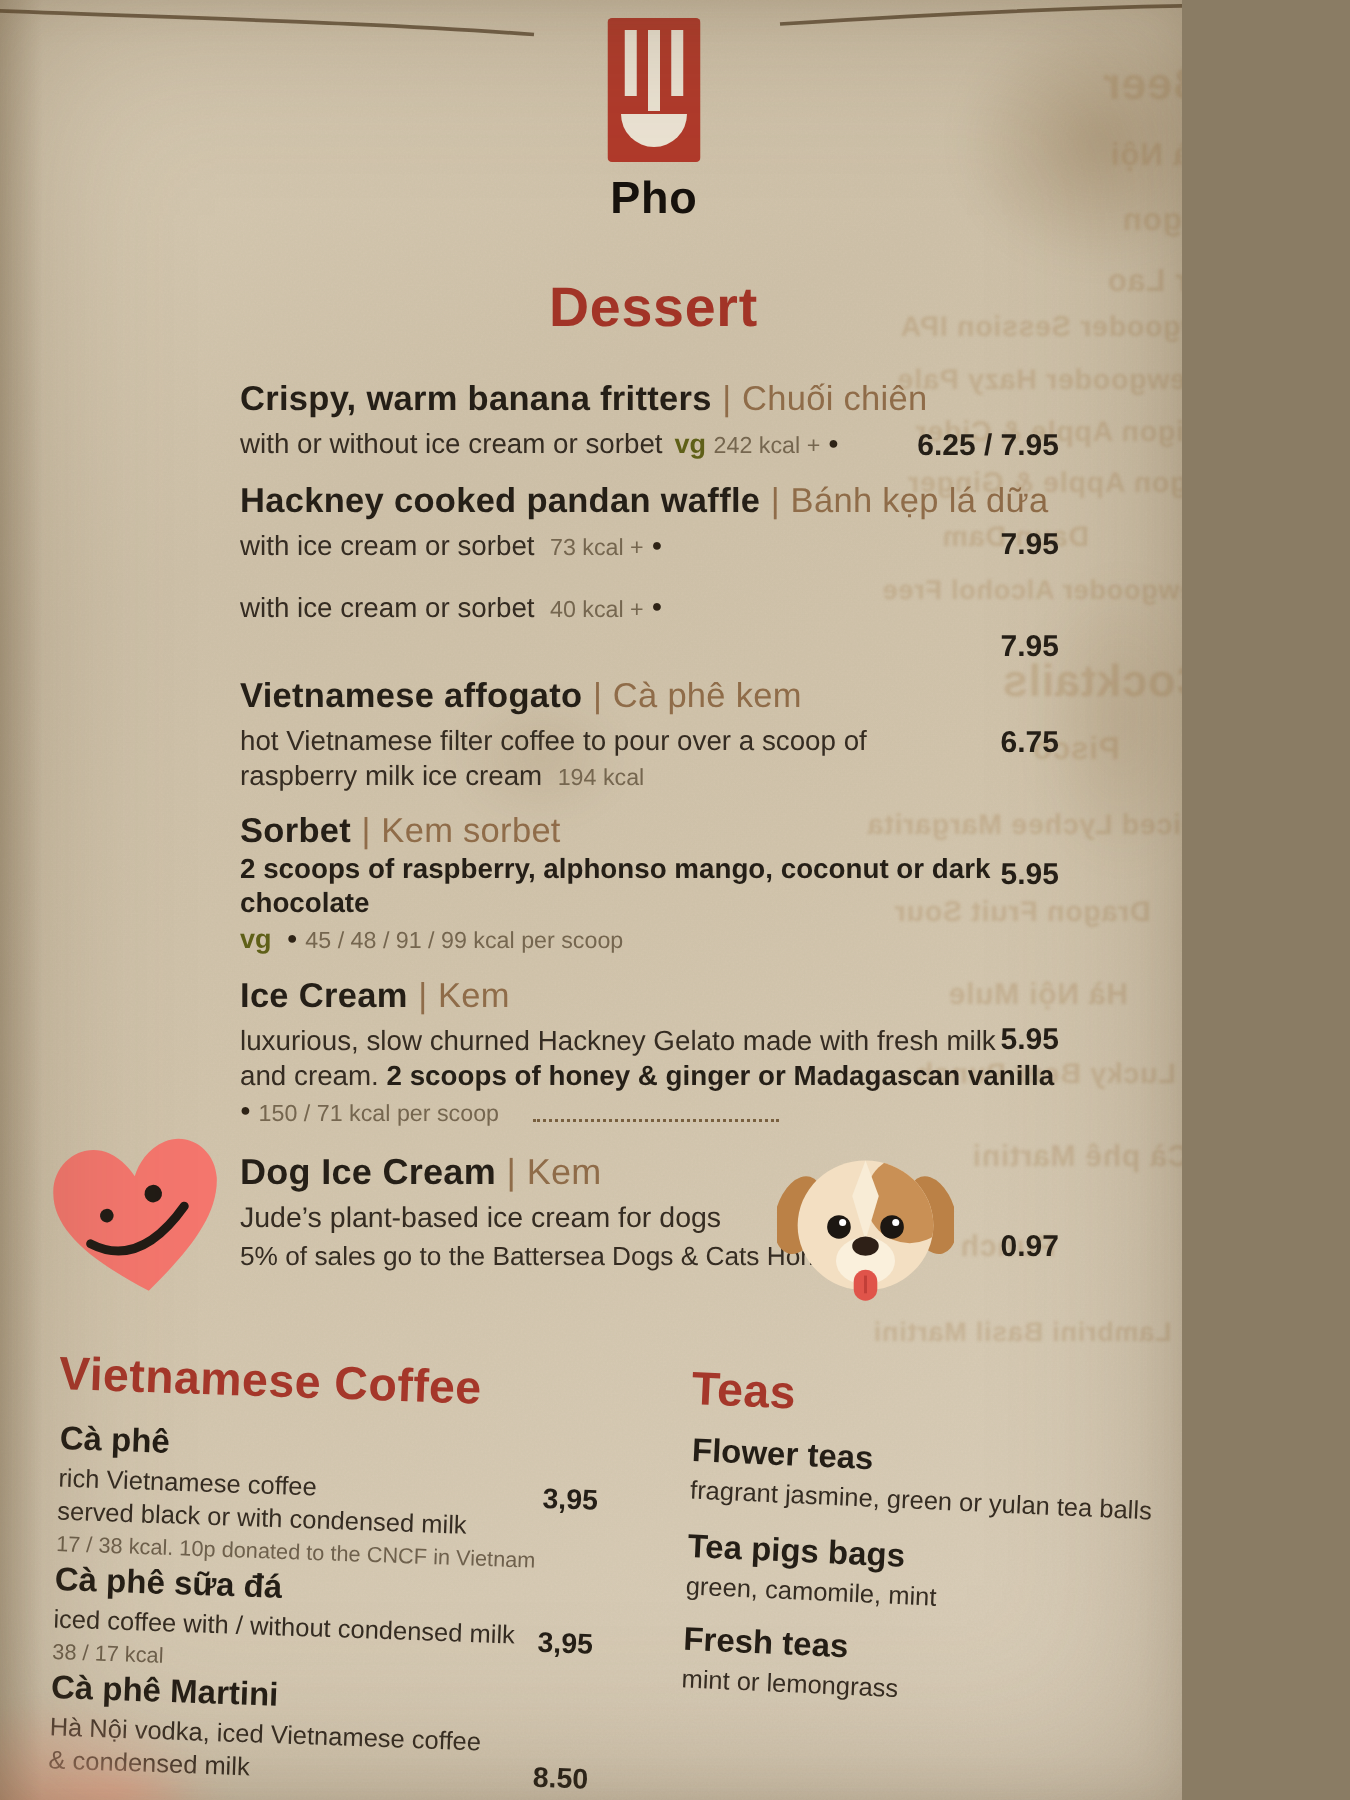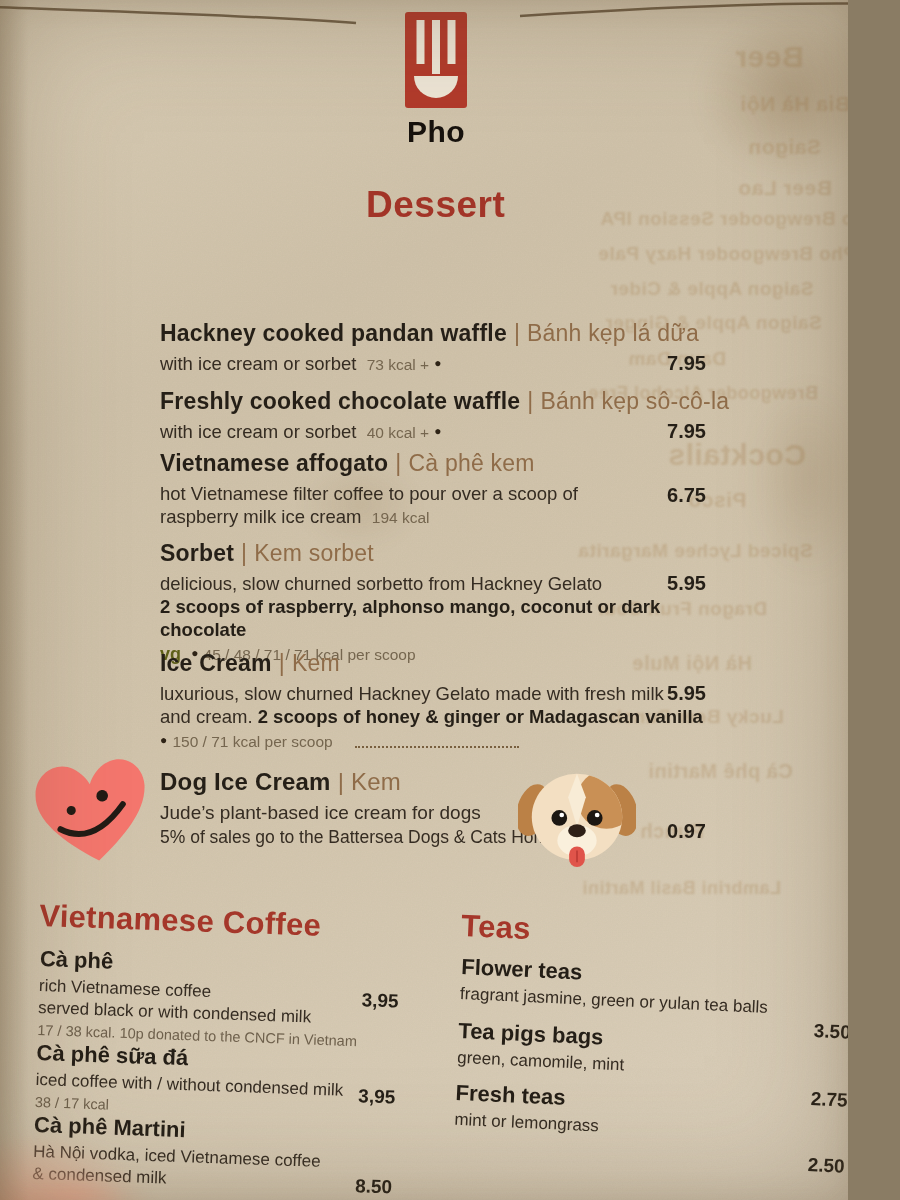--- a/index.html
+++ b/index.html
@@ -1,17 +1,17 @@
 <!DOCTYPE html>
 <html><head>
 <meta charset="utf-8">
 <style>
   html,body{margin:0;padding:0;background:#8a7c64;}
   .photo{
-    position:relative;width:848px;height:1200px;overflow:hidden;
+    position:relative;width:788px;height:1200px;overflow:hidden;
     font-family:"Liberation Sans",sans-serif;color:#241e16;
     background:linear-gradient(155deg,#d8ccb5 0%,#cfc2aa 28%,#d2c5ad 52%,#d7cbb5 78%,#dbd0bc 100%);
   }
   .noise{position:absolute;inset:0;opacity:.45;mix-blend-mode:multiply;pointer-events:none;}
   .vignette{position:absolute;inset:0;box-shadow:inset 0 0 120px rgba(95,75,45,.35), inset 0 0 30px rgba(95,75,45,.15);pointer-events:none;z-index:9;}
   .edgeL{position:absolute;left:0;top:0;width:28px;height:100%;background:linear-gradient(90deg,rgba(90,70,40,.22),rgba(90,70,40,0));z-index:8;}
   .stain1{position:absolute;right:-40px;top:10px;width:190px;height:170px;background:radial-gradient(closest-side,rgba(115,85,45,.30),rgba(115,85,45,0));filter:blur(9px);}
   .stain2{position:absolute;right:-20px;top:380px;width:120px;height:200px;background:radial-gradient(closest-side,rgba(115,85,45,.16),rgba(115,85,45,0));filter:blur(10px);}
   .stain3{position:absolute;left:300px;top:460px;width:120px;height:90px;background:radial-gradient(closest-side,rgba(120,90,50,.12),rgba(120,90,50,0));filter:blur(7px);}
 
@@ -106,45 +106,48 @@
       <rect x="11.5" y="8" width="8" height="44" fill="#ece4d4"></rect>
       <rect x="27" y="8" width="8" height="54" fill="#ece4d4"></rect>
       <rect x="42.5" y="8" width="8" height="44" fill="#ece4d4"></rect>
       <path d="M9,64 A22,22 0 0,0 53,64 Z" fill="#ece4d4"></path>
     </svg>
     <div class="logo-word">Pho</div>
   </div>
 
   <div class="title">Dessert</div>
 
+  <div class="d-item" style="top:252px">
+    <div class="iname"><span>Crispy, warm banana fritters</span><span class="sep">|</span><span class="viet">Chuối chiên</span></div>
+    <div class="idesc"><span>with or without ice cream or sorbet</span><span class="vg">vg</span><span class="kcal">242 kcal +</span> <span class="bullet">●</span></div>
+    <div class="price" style="top:34px">6.25 / 7.95</div>
+  </div>
 
   <div class="d-item" style="top:320px">
     <div class="iname"><span>Hackney cooked pandan waffle</span><span class="sep">|</span><span class="viet">Bánh kẹp lá dữa</span></div>
     <div class="idesc"><span>with ice cream or sorbet</span>&nbsp; <span class="kcal">73 kcal +</span> <span class="bullet">●</span></div>
     <div class="price" style="top:32px">7.95</div>
   </div>
 
   <div class="d-item" style="top:388px">
-    <div class="iname"><span>Freshly cooked chocolate waffle</span><span class="sep">|</span><span class="viet">Bánh kẹp sô-cô-la</span></div>
     <div class="idesc"><span>with ice cream or sorbet</span>&nbsp; <span class="kcal">40 kcal +</span> <span class="bullet">●</span></div>
     <div class="price" style="top:32px">7.95</div>
   </div>
 
   <div class="d-item" style="top:450px">
     <div class="iname"><span>Vietnamese affogato</span><span class="sep">|</span><span class="viet">Cà phê kem</span></div>
     <div class="idesc"><span>hot Vietnamese filter coffee to pour over a scoop of</span></div>
     <div class="idesc" style="margin-top:0"><span>raspberry milk ice cream</span>&nbsp; <span class="kcal">194 kcal</span></div>
     <div class="price" style="top:34px">6.75</div>
   </div>
 
   <div class="d-item" style="top:540px">
     <div class="iname"><span>Sorbet</span><span class="sep">|</span><span class="viet">Kem sorbet</span></div>
-    <div class="idesc"><span>delicious, slow churned sorbetto from Hackney Gelato</span></div>
     <div class="idesc boldline" style="margin-top:0">2 scoops of raspberry, alphonso mango, coconut or dark chocolate</div>
-    <div class="idesc" style="margin-top:1px"><span class="vg" style="margin-left:0">vg</span> <span class="bullet">●</span> <span class="kcal">45 / 48 / 71 / 71 kcal per scoop</span></div>
+    <div class="idesc" style="margin-top:1px"><span class="vg" style="margin-left:0">vg</span> <span class="bullet">●</span> <span class="kcal">45 / 48 / 91 / 99 kcal per scoop</span></div>
     <div class="price" style="top:32px">5.95</div>
   </div>
 
   <div class="d-item" style="top:650px">
     <div class="iname"><span>Ice Cream</span><span class="sep">|</span><span class="viet">Kem</span></div>
     <div class="idesc"><span>luxurious, slow churned Hackney Gelato made with fresh milk</span></div>
     <div class="idesc" style="margin-top:0"><span>and cream.</span> <span class="boldline">2 scoops of honey &amp; ginger or Madagascan vanilla</span></div>
     <div class="idesc" style="margin-top:1px"><span class="bullet">●</span> <span class="kcal">150 / 71 kcal per scoop</span></div>
     <div class="price" style="top:32px">5.95</div>
   </div>

